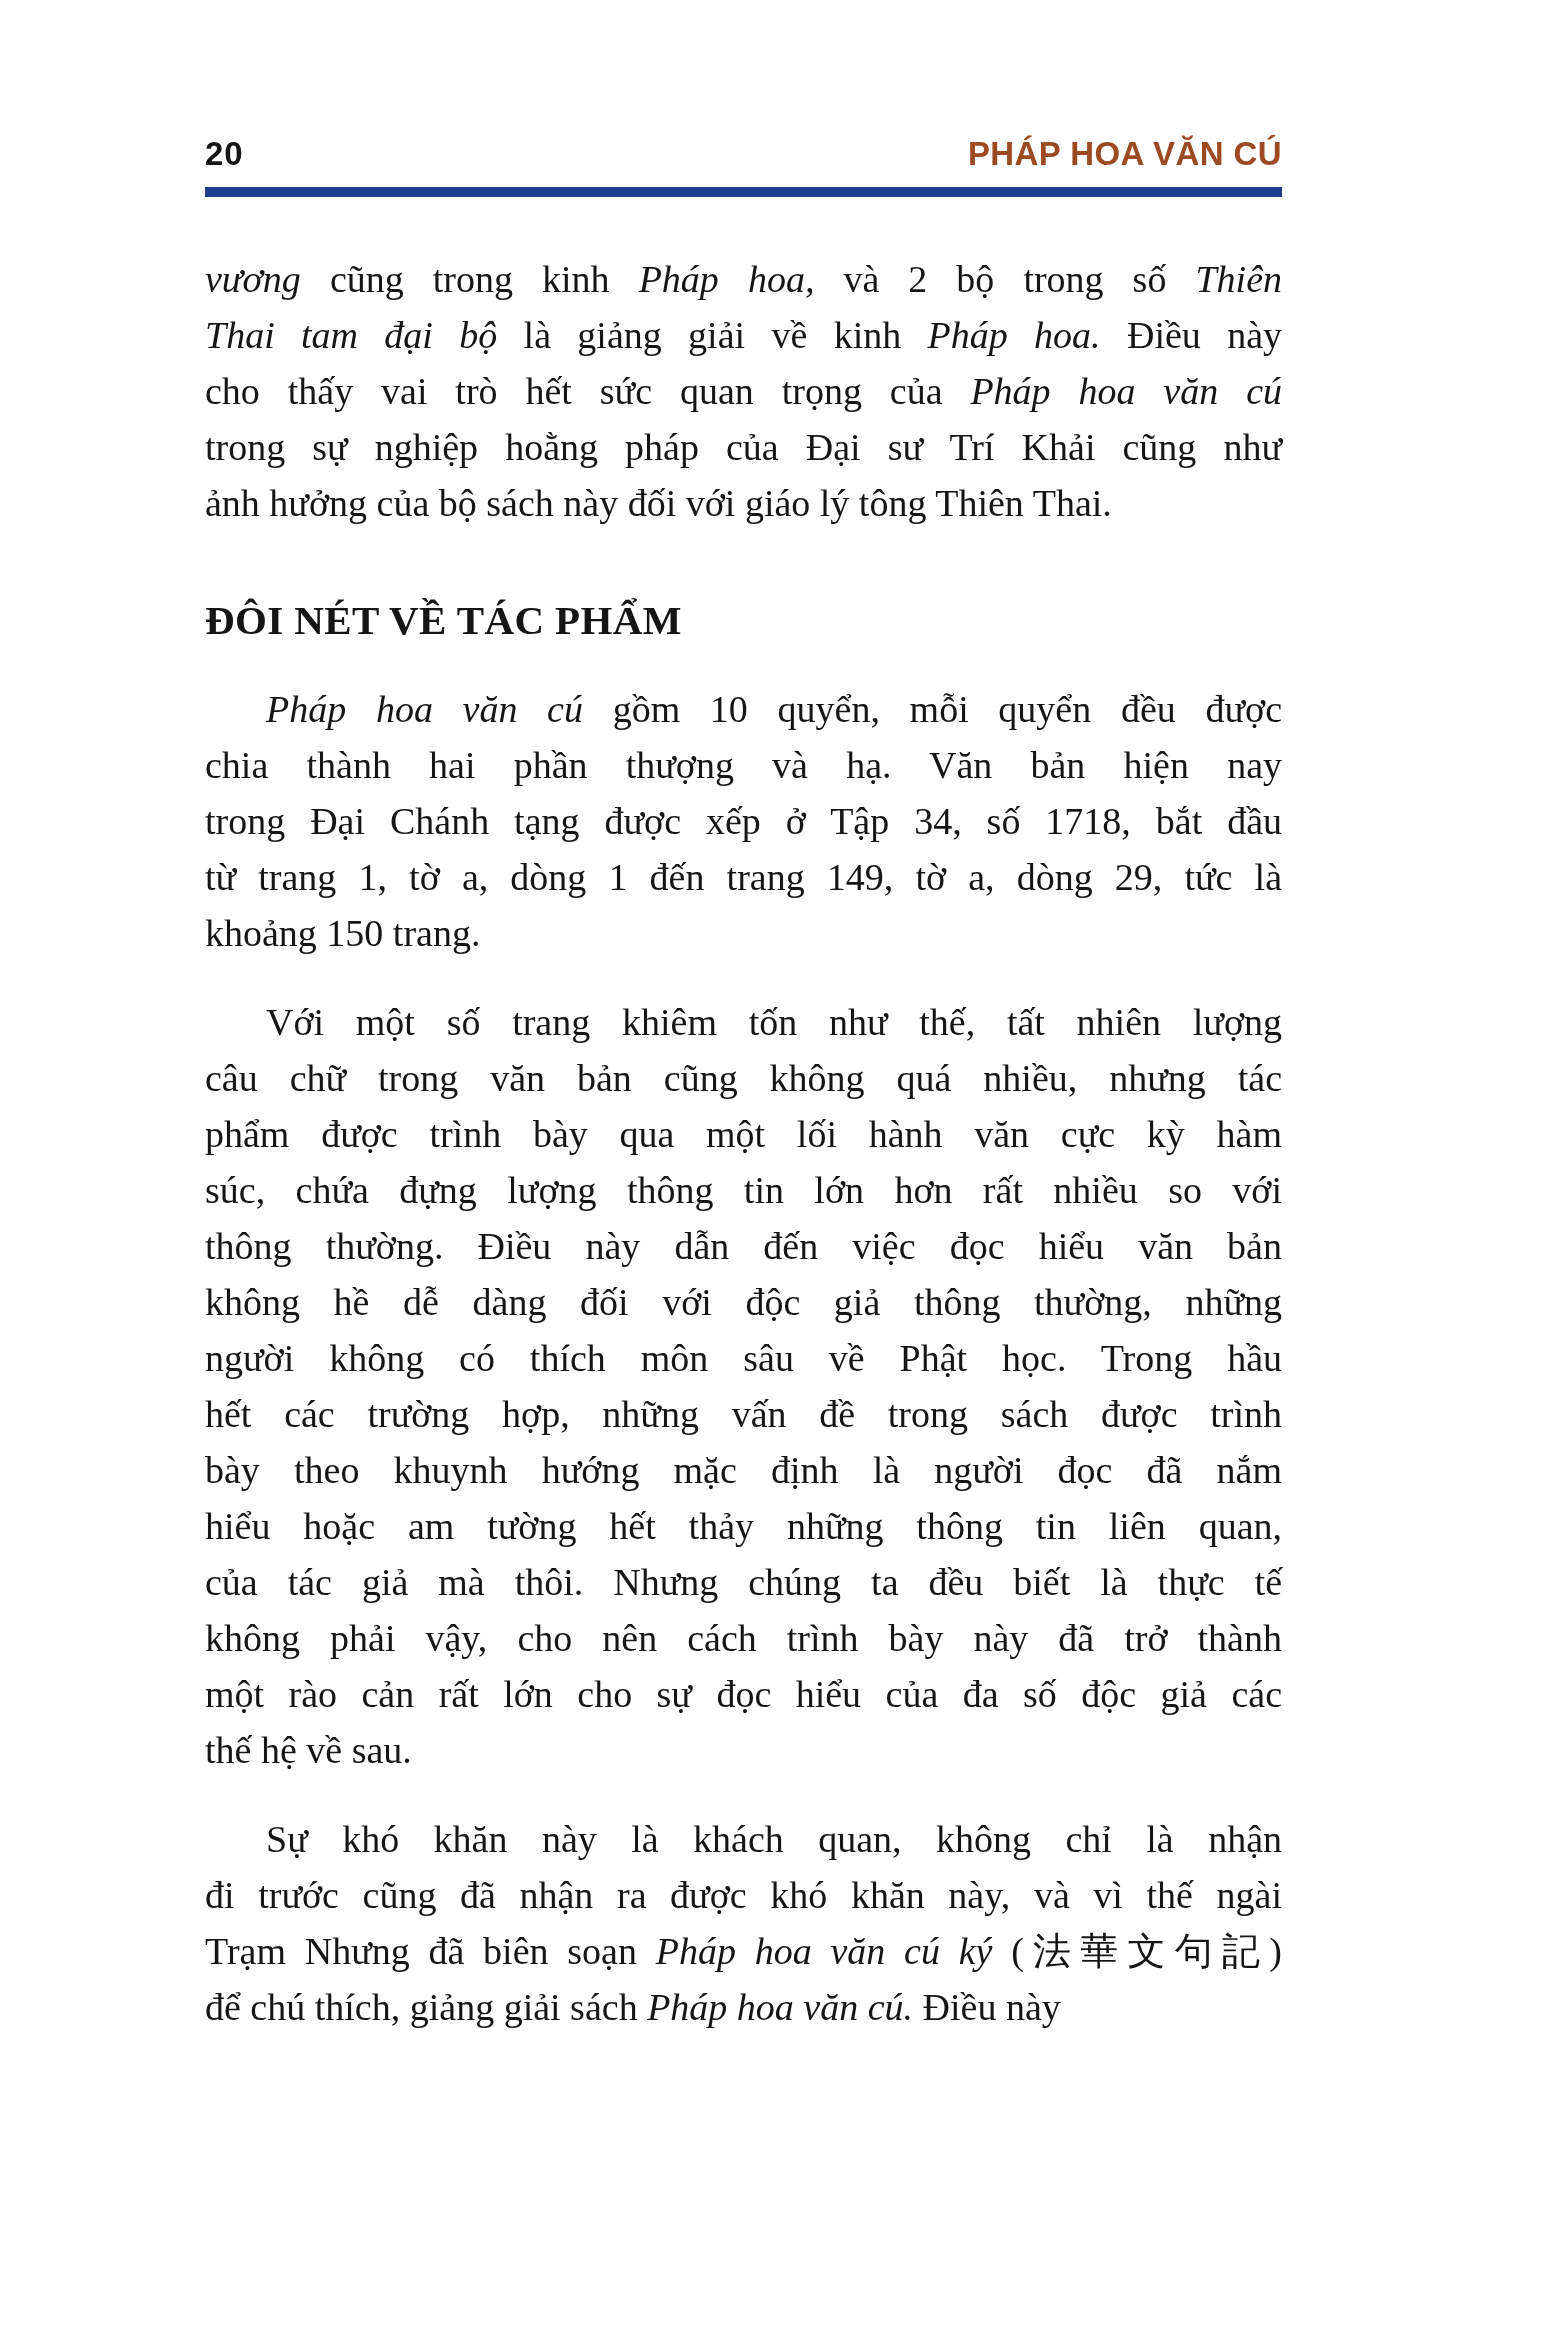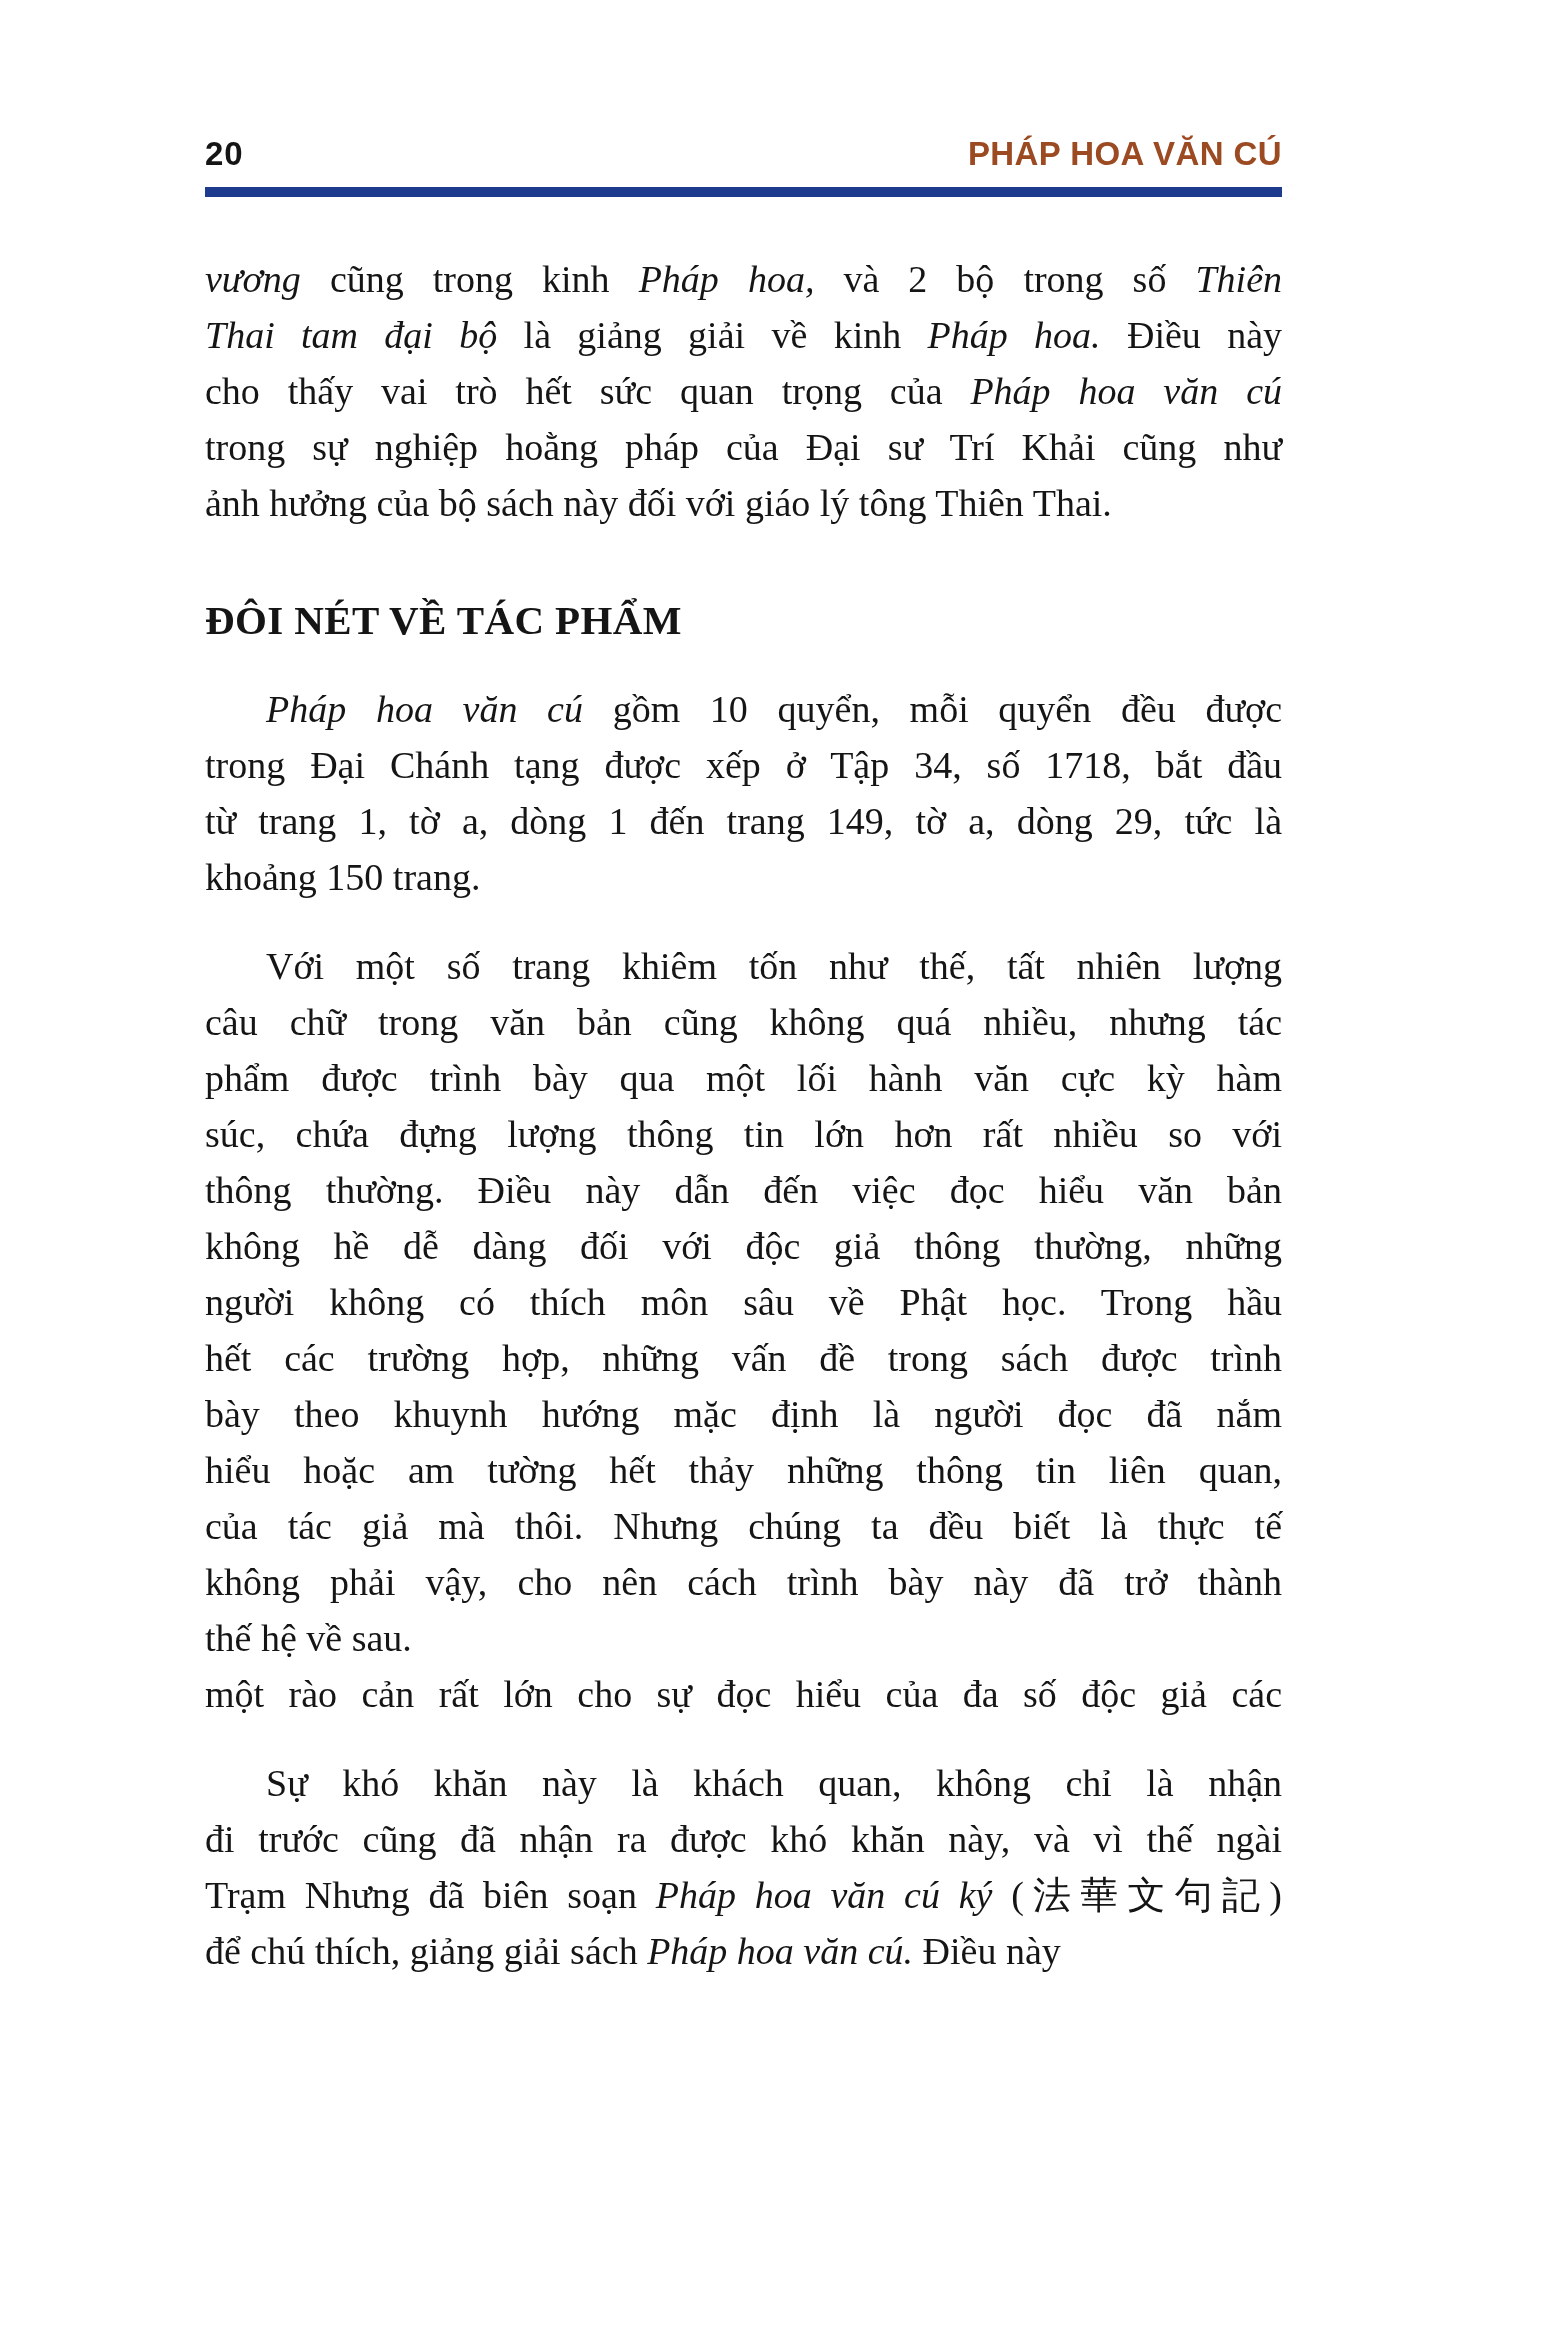--- a/index.html
+++ b/index.html
@@ -92,39 +92,40 @@
         <div class="paragraph">
           <div class="line"><span class="it">vương</span><span> cũng trong kinh </span><span class="it">Pháp hoa,</span><span> và 2 bộ trong số </span><span class="it">Thiên</span></div>
           <div class="line"><span class="it">Thai tam đại bộ</span><span> là giảng giải về kinh </span><span class="it">Pháp hoa.</span><span> Điều này</span></div>
           <div class="line"><span>cho thấy vai trò hết sức quan trọng của </span><span class="it">Pháp hoa văn cú</span></div>
           <div class="line"><span>trong sự nghiệp hoằng pháp của Đại sư Trí Khải cũng như</span></div>
           <div class="line last"><span>ảnh hưởng của bộ sách này đối với giáo lý tông Thiên Thai.</span></div>
         </div>
         <h2 class="section-heading">ĐÔI NÉT VỀ TÁC PHẨM</h2>
         <div class="paragraph">
           <div class="line first-indent"><span class="it">Pháp hoa văn cú</span><span> gồm 10 quyển, mỗi quyển đều được</span></div>
+          <div class="line"><span>chia thành hai phần thượng và hạ. Văn bản hiện nay</span></div>
           <div class="line"><span>trong Đại Chánh tạng được xếp ở Tập 34, số 1718, bắt đầu</span></div>
           <div class="line"><span>từ trang 1, tờ a, dòng 1 đến trang 149, tờ a, dòng 29, tức là</span></div>
           <div class="line last"><span>khoảng 150 trang.</span></div>
         </div>
         <div class="paragraph">
           <div class="line first-indent"><span>Với một số trang khiêm tốn như thế, tất nhiên lượng</span></div>
           <div class="line"><span>câu chữ trong văn bản cũng không quá nhiều, nhưng tác</span></div>
           <div class="line"><span>phẩm được trình bày qua một lối hành văn cực kỳ hàm</span></div>
           <div class="line"><span>súc, chứa đựng lượng thông tin lớn hơn rất nhiều so với</span></div>
           <div class="line"><span>thông thường. Điều này dẫn đến việc đọc hiểu văn bản</span></div>
           <div class="line"><span>không hề dễ dàng đối với độc giả thông thường, những</span></div>
           <div class="line"><span>người không có thích môn sâu về Phật học. Trong hầu</span></div>
           <div class="line"><span>hết các trường hợp, những vấn đề trong sách được trình</span></div>
           <div class="line"><span>bày theo khuynh hướng mặc định là người đọc đã nắm</span></div>
           <div class="line"><span>hiểu hoặc am tường hết thảy những thông tin liên quan,</span></div>
           <div class="line"><span>của tác giả mà thôi. Nhưng chúng ta đều biết là thực tế</span></div>
           <div class="line"><span>không phải vậy, cho nên cách trình bày này đã trở thành</span></div>
+          <div class="line"><span>một rào cản rất lớn cho sự đọc hiểu của đa số độc giả các</span></div>
           <div class="line last"><span>thế hệ về sau.</span></div>
-          <div class="line"><span>một rào cản rất lớn cho sự đọc hiểu của đa số độc giả các</span></div>
         </div>
         <div class="paragraph">
           <div class="line first-indent"><span>Sự khó khăn này là khách quan, không chỉ là nhận</span></div>
           <div class="line"><span>đi trước cũng đã nhận ra được khó khăn này, và vì thế ngài</span></div>
           <div class="line"><span>Trạm Nhưng đã biên soạn </span><span class="it">Pháp hoa văn cú ký</span><span> (法華文句記)</span></div>
           <div class="line last"><span>để chú thích, giảng giải sách </span><span class="it">Pháp hoa văn cú.</span><span> Điều này</span></div>
         </div>
       </div>
 
   </div>

